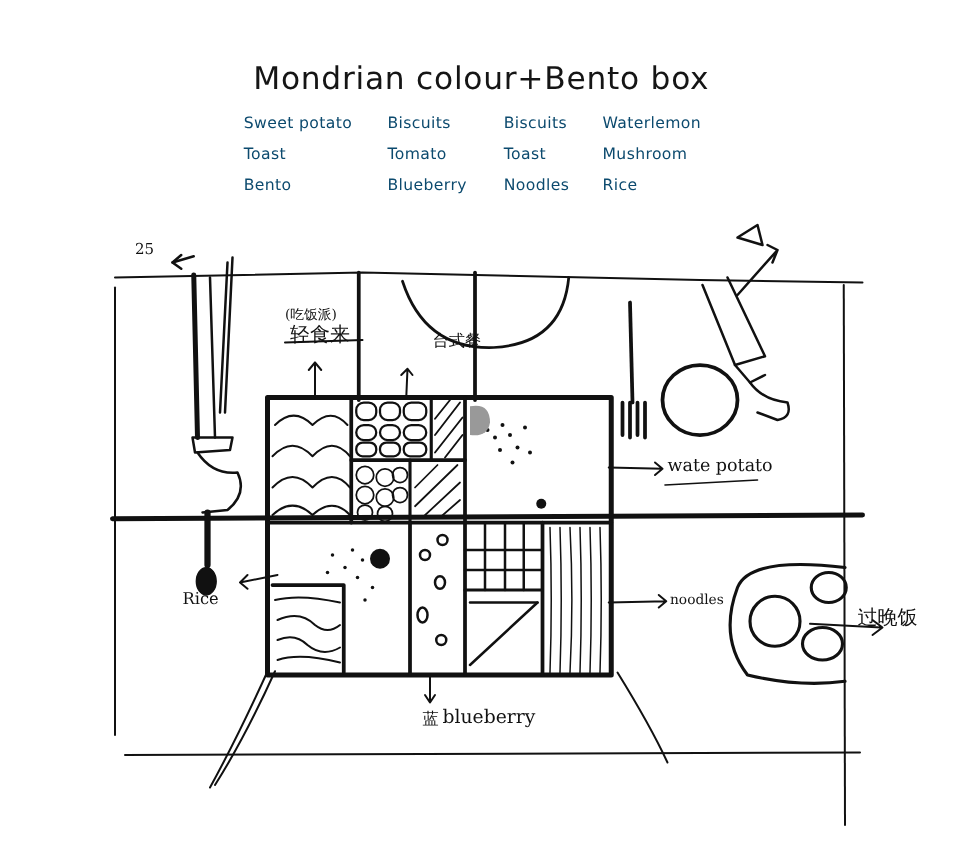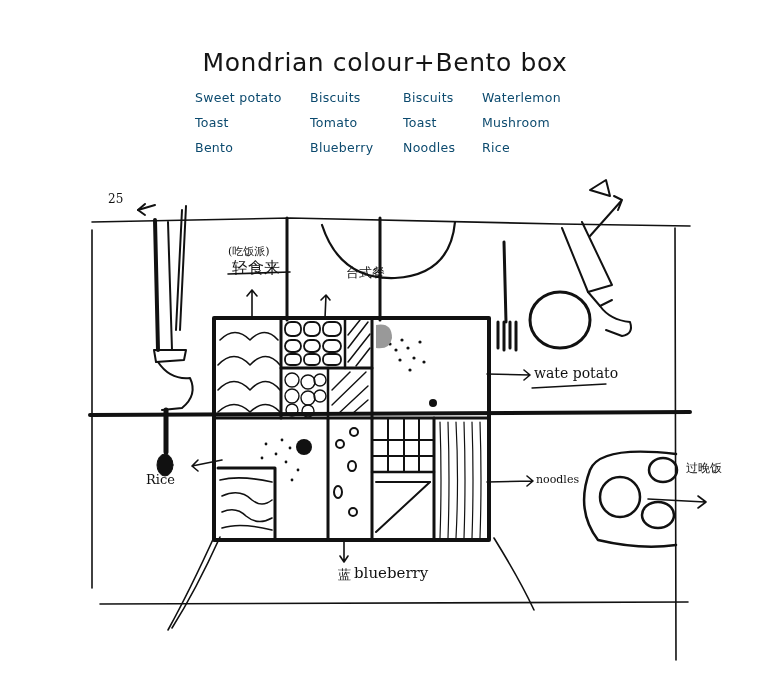--- a/index.html
+++ b/index.html
@@ -220,15 +220,15 @@
   </g>
 </svg>
 
 <span class="annot" style="left:108px;top:192px;font-size:12px">25</span>
 <span class="annot" style="left:228px;top:244px;font-size:11px">(吃饭派)</span>
 <span class="annot" style="left:232px;top:258px;font-size:16px">轻食来</span>
 <span class="annot" style="left:346px;top:264px;font-size:13px">台式餐</span>
 <span class="annot" style="left:534px;top:365px;font-size:14px">wate potato</span>
 <span class="annot" style="left:146px;top:472px;font-size:13px">Rice</span>
 <span class="annot" style="left:536px;top:473px;font-size:11px">noodles</span>
-<span class="annot" style="left:686px;top:460px;font-size:12px">过晚饭</span>
+<span class="annot" style="left:686px;top:484px;font-size:16px">过晚饭</span>
 <span class="annot" style="left:338px;top:566px;font-size:13px">蓝</span>
 <span class="annot" style="left:354px;top:564px;font-size:15px">blueberry</span>
 
 </body></html>

